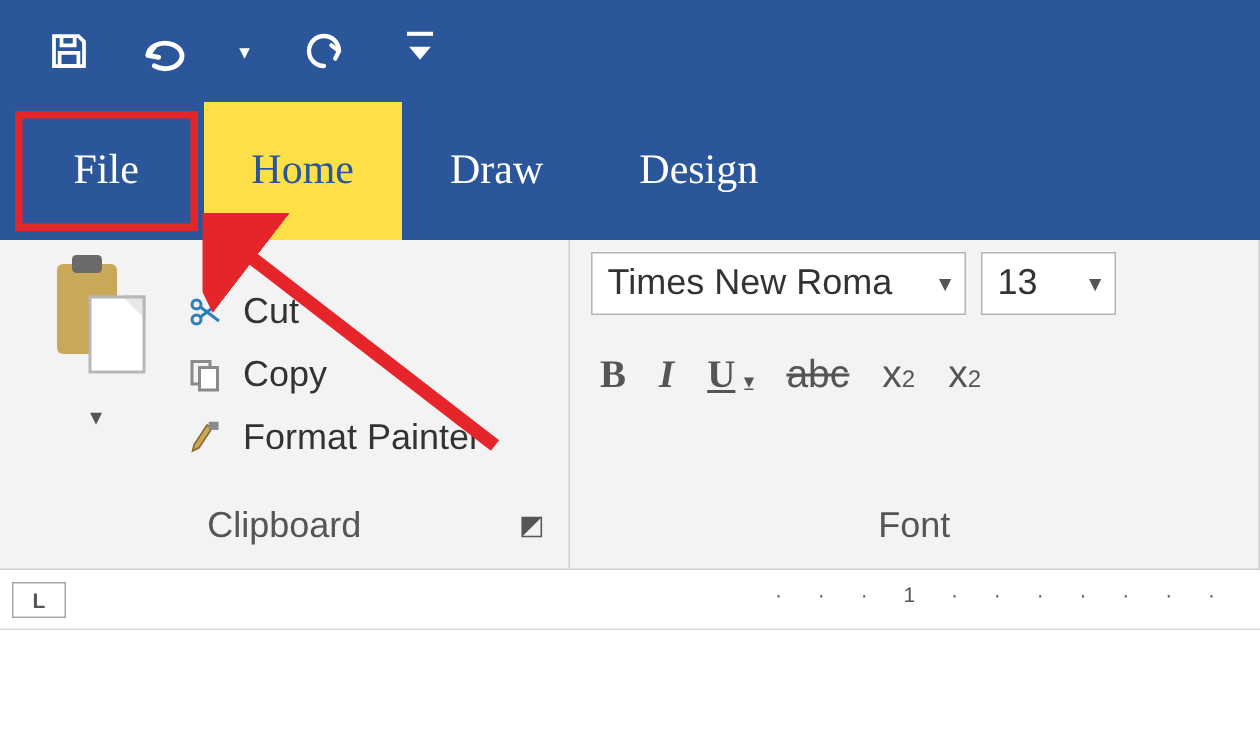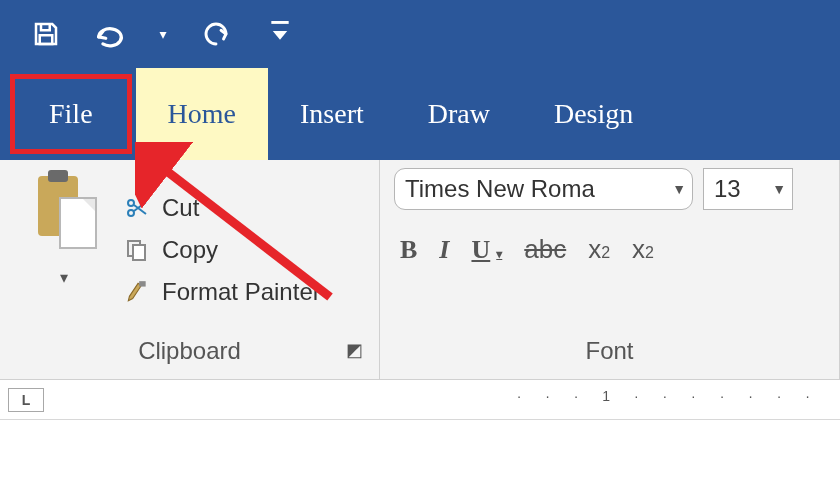--- a/index.html
+++ b/index.html
@@ -46,21 +46,21 @@
     align-items: center;
     cursor: pointer;
     position: relative;
   }
   .tab.file {
     border: 5px solid #e6252a;
     margin: 6px 4px 6px 10px;
     padding: 0 34px;
   }
   .tab.active {
-    background: #fef9c3;
+    background: #fde047;
     color: #2b579a;
   }
 
   
   .ribbon {
     background: #f3f3f3;
     height: 220px;
     border-bottom: 1px solid #d0d0d0;
     display: flex;
     position: relative;
@@ -125,21 +125,21 @@
     border: 1px solid #b5b5b5;
     height: 42px;
     display: flex;
     align-items: center;
     padding: 0 6px 0 10px;
     font-size: 24px;
     color: #333;
     justify-content: space-between;
   }
   .combo .arr { font-size: 14px; color: #555; margin-left: 8px; }
-  .font-name { width: 299px; border-radius: 11px; }
+  .font-name { width: 250px; }
   .font-size { width: 90px; }
 
   .font-row2 {
     display: flex;
     align-items: center;
     gap: 22px;
     padding-left: 6px;
     color: #555;
     font-size: 26px;
   }
@@ -213,21 +213,20 @@
     <svg width="18" height="26" viewBox="0 0 12 18" fill="#fff">
         <rect x="0" y="0" width="12" height="2"></rect>
         <path d="M1 7l5 6 5-6z"></path>
       </svg>
   </span>
 </div>
 
 <div class="tabrow">
   <div class="tab file">File</div>
   <div class="tab active">Home</div>
-  <div class="tab">Insert</div>
   <div class="tab">Draw</div>
   <div class="tab">Design</div>
 </div>
 
 <div class="ribbon">
 
   <div class="group clipboard">
     <div class="group-body">
       <div class="paste-col">
         <div class="paste-icon-wrap">

